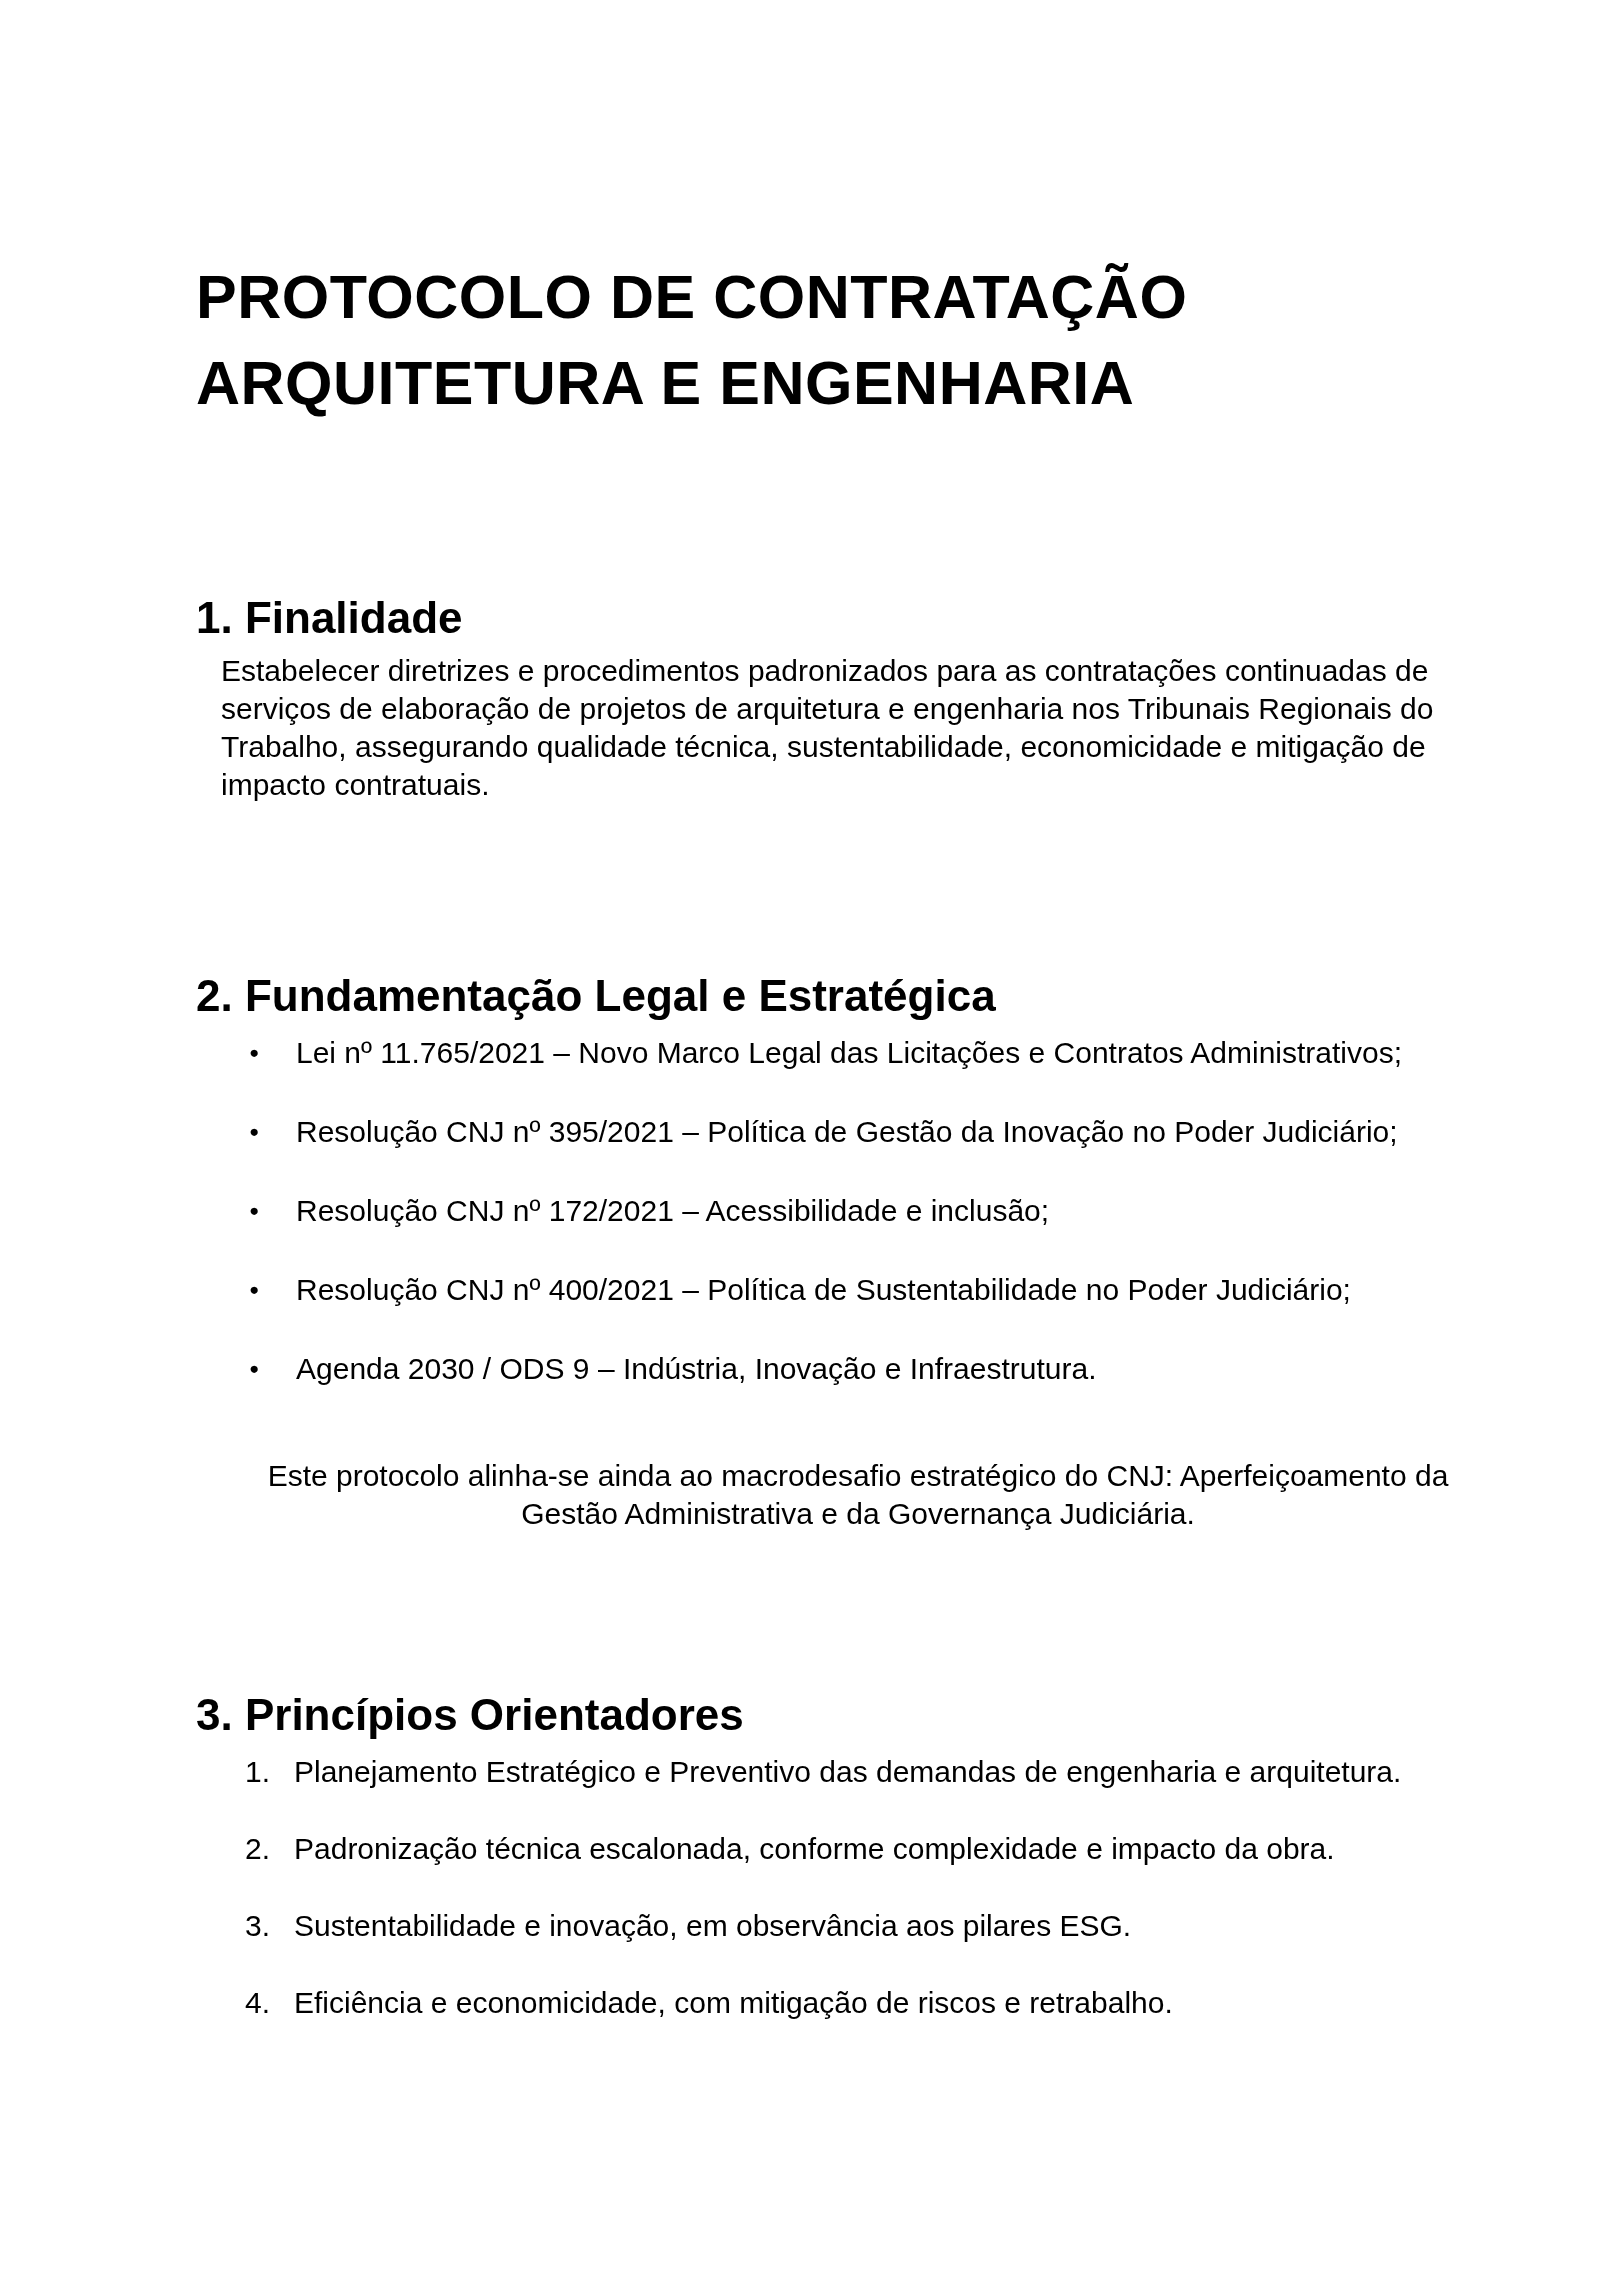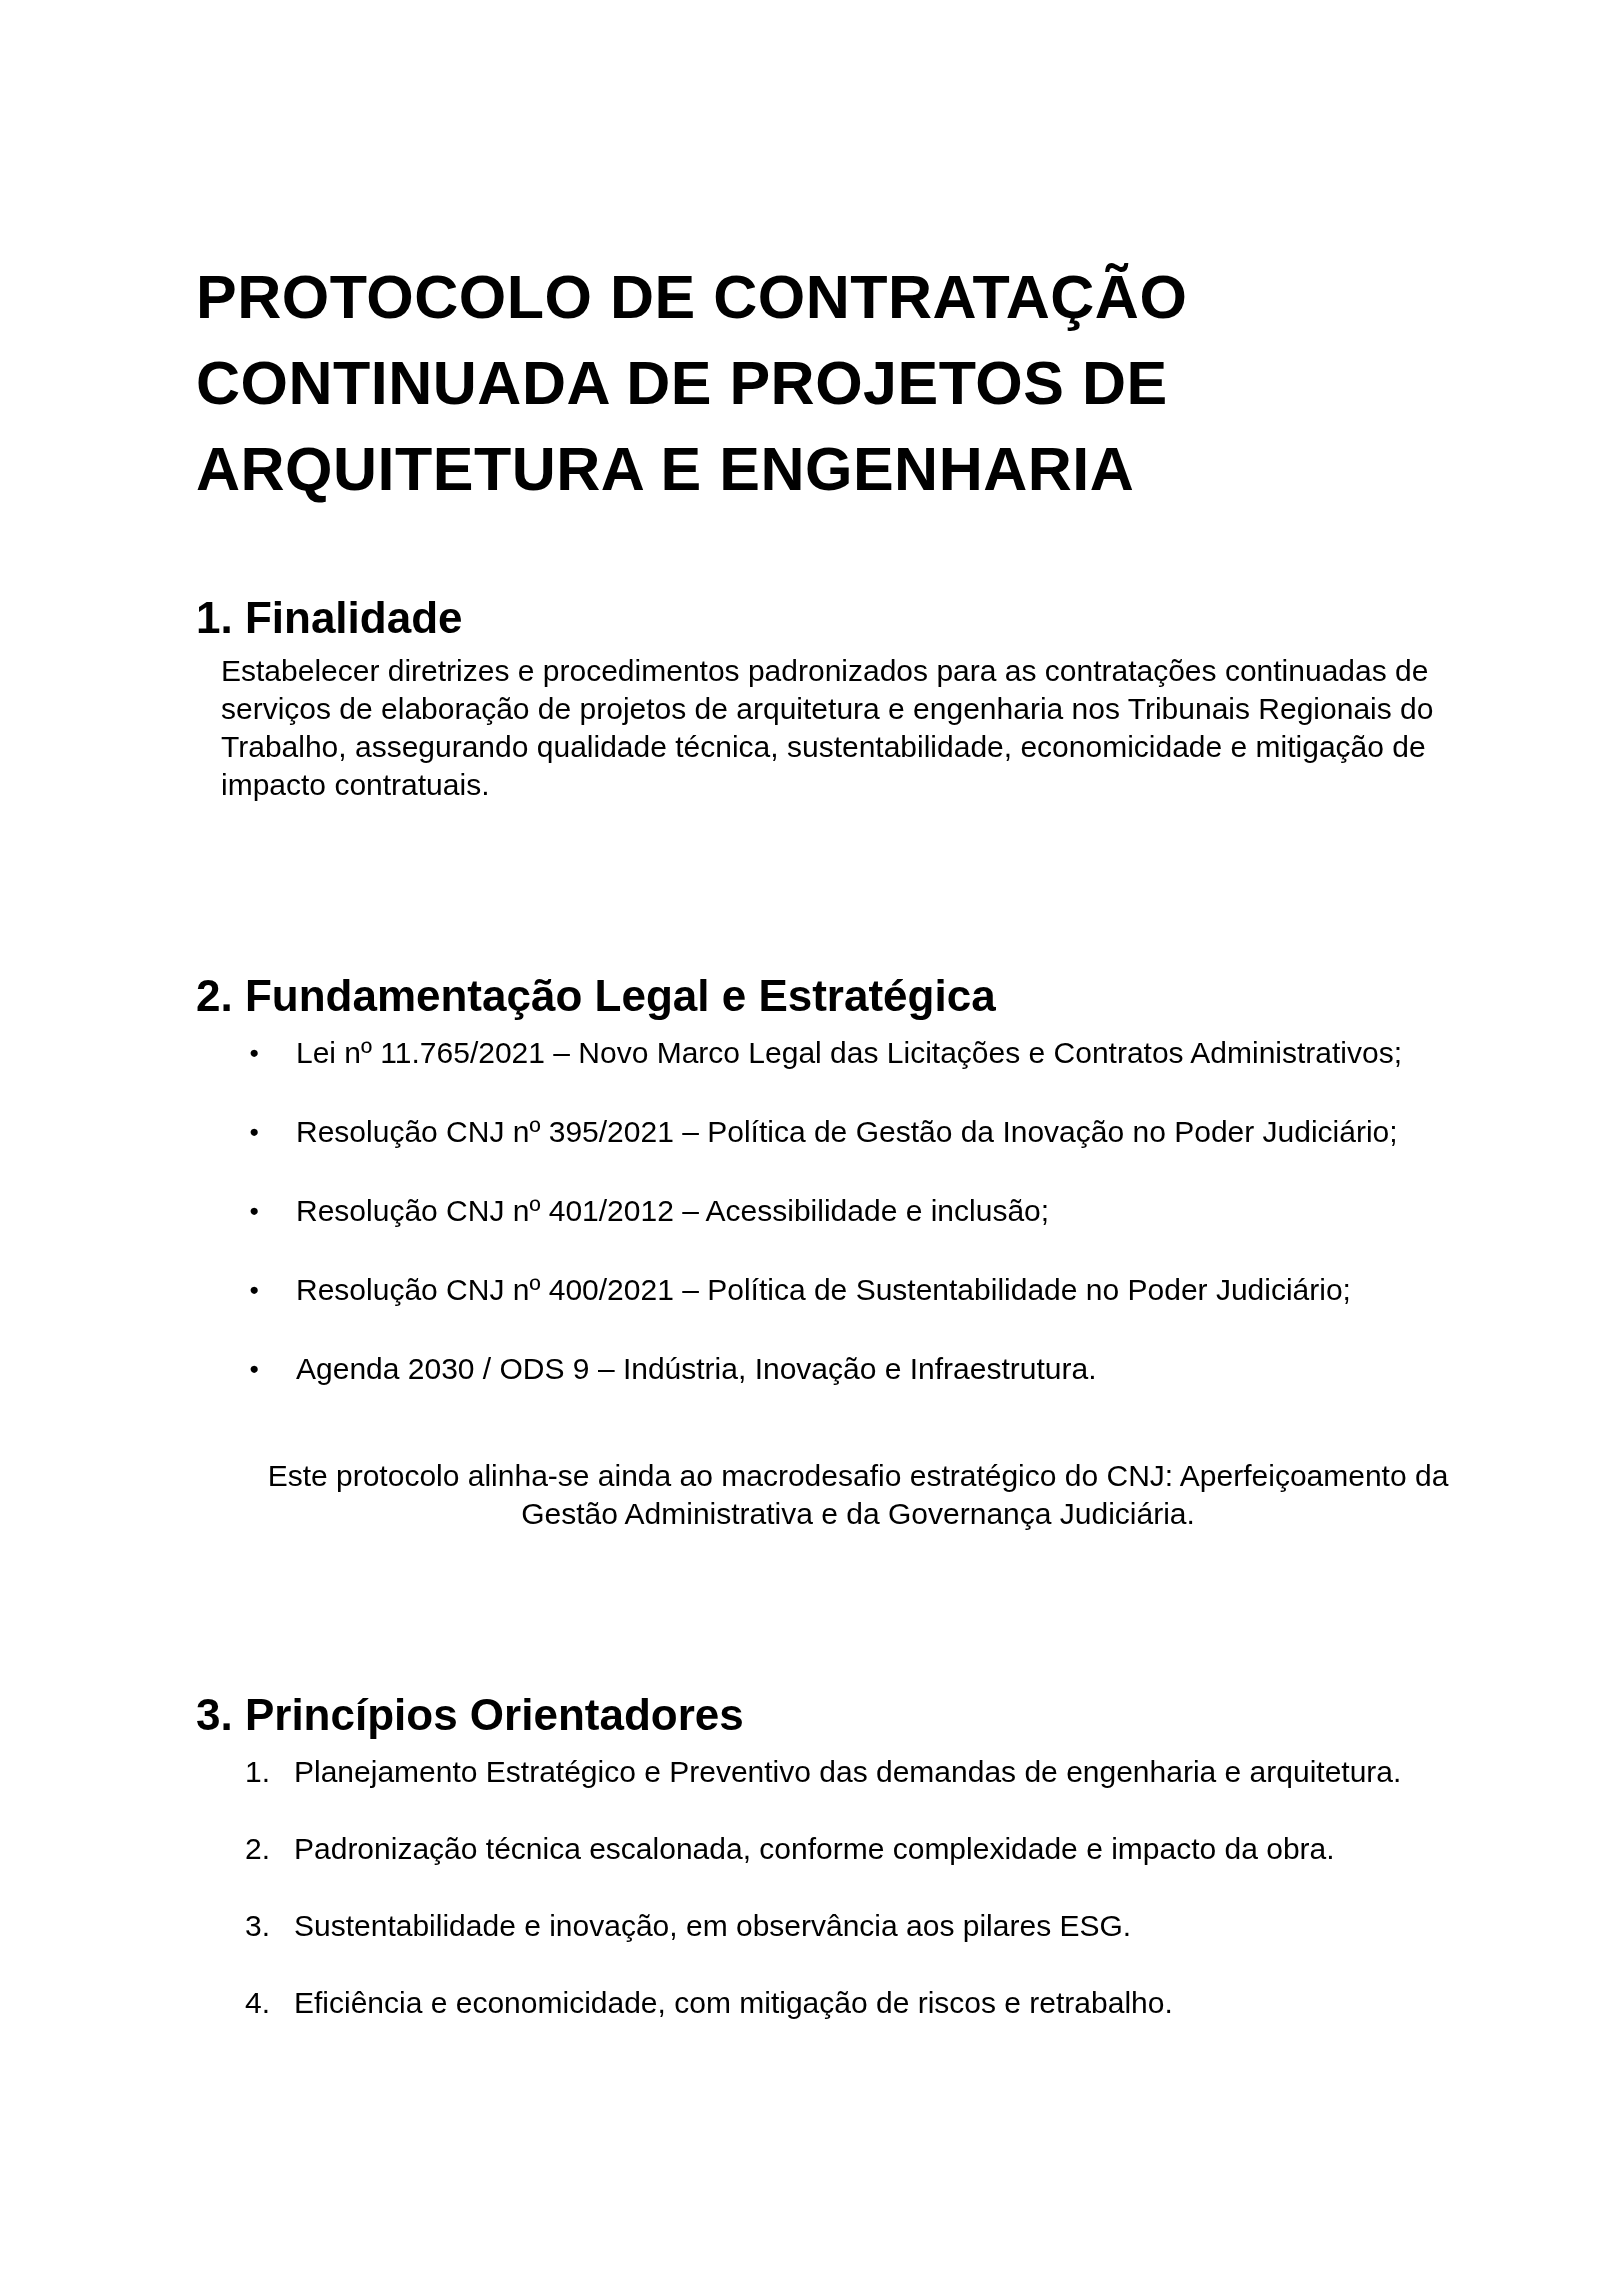--- a/index.html
+++ b/index.html
@@ -76,21 +76,20 @@
     top: 0;
   }
 </style>
 </head>
 <body>
 
 <div class="page">
 
   <h1 class="doc-title">
     <div class="title-line">PROTOCOLO DE CONTRATAÇÃO</div>
-    <div class="title-line">CONTINUADA DE PROJETOS DE</div>
     <div class="title-line">ARQUITETURA E ENGENHARIA</div>
   </h1>
 
   <h2 class="section-heading" id="heading-finalidade">1. Finalidade</h2>
 
   <div class="para" id="para-finalidade">
     <div class="para-line">Estabelecer diretrizes e procedimentos padronizados para as contratações continuadas de</div>
     <div class="para-line">serviços de elaboração de projetos de arquitetura e engenharia nos Tribunais Regionais do</div>
     <div class="para-line">Trabalho, assegurando qualidade técnica, sustentabilidade, economicidade e mitigação de</div>
     <div class="para-line">impacto contratuais.</div>
@@ -102,21 +101,21 @@
     <li class="li">
       <span class="bullet-marker">●</span>
       <span class="li-text">Lei nº 11.765/2021 – Novo Marco Legal das Licitações e Contratos Administrativos;</span>
     </li>
     <li class="li">
       <span class="bullet-marker">●</span>
       <span class="li-text">Resolução CNJ nº 395/2021 – Política de Gestão da Inovação no Poder Judiciário;</span>
     </li>
     <li class="li">
       <span class="bullet-marker">●</span>
-      <span class="li-text">Resolução CNJ nº 401/2012 – Acessibilidade e inclusão;</span>
+      <span class="li-text">Resolução CNJ nº 172/2021 – Acessibilidade e inclusão;</span>
     </li>
     <li class="li">
       <span class="bullet-marker">●</span>
       <span class="li-text">Resolução CNJ nº 400/2021 – Política de Sustentabilidade no Poder Judiciário;</span>
     </li>
     <li class="li">
       <span class="bullet-marker">●</span>
       <span class="li-text">Agenda 2030 / ODS 9 – Indústria, Inovação e Infraestrutura.</span>
     </li>
   </ul>

